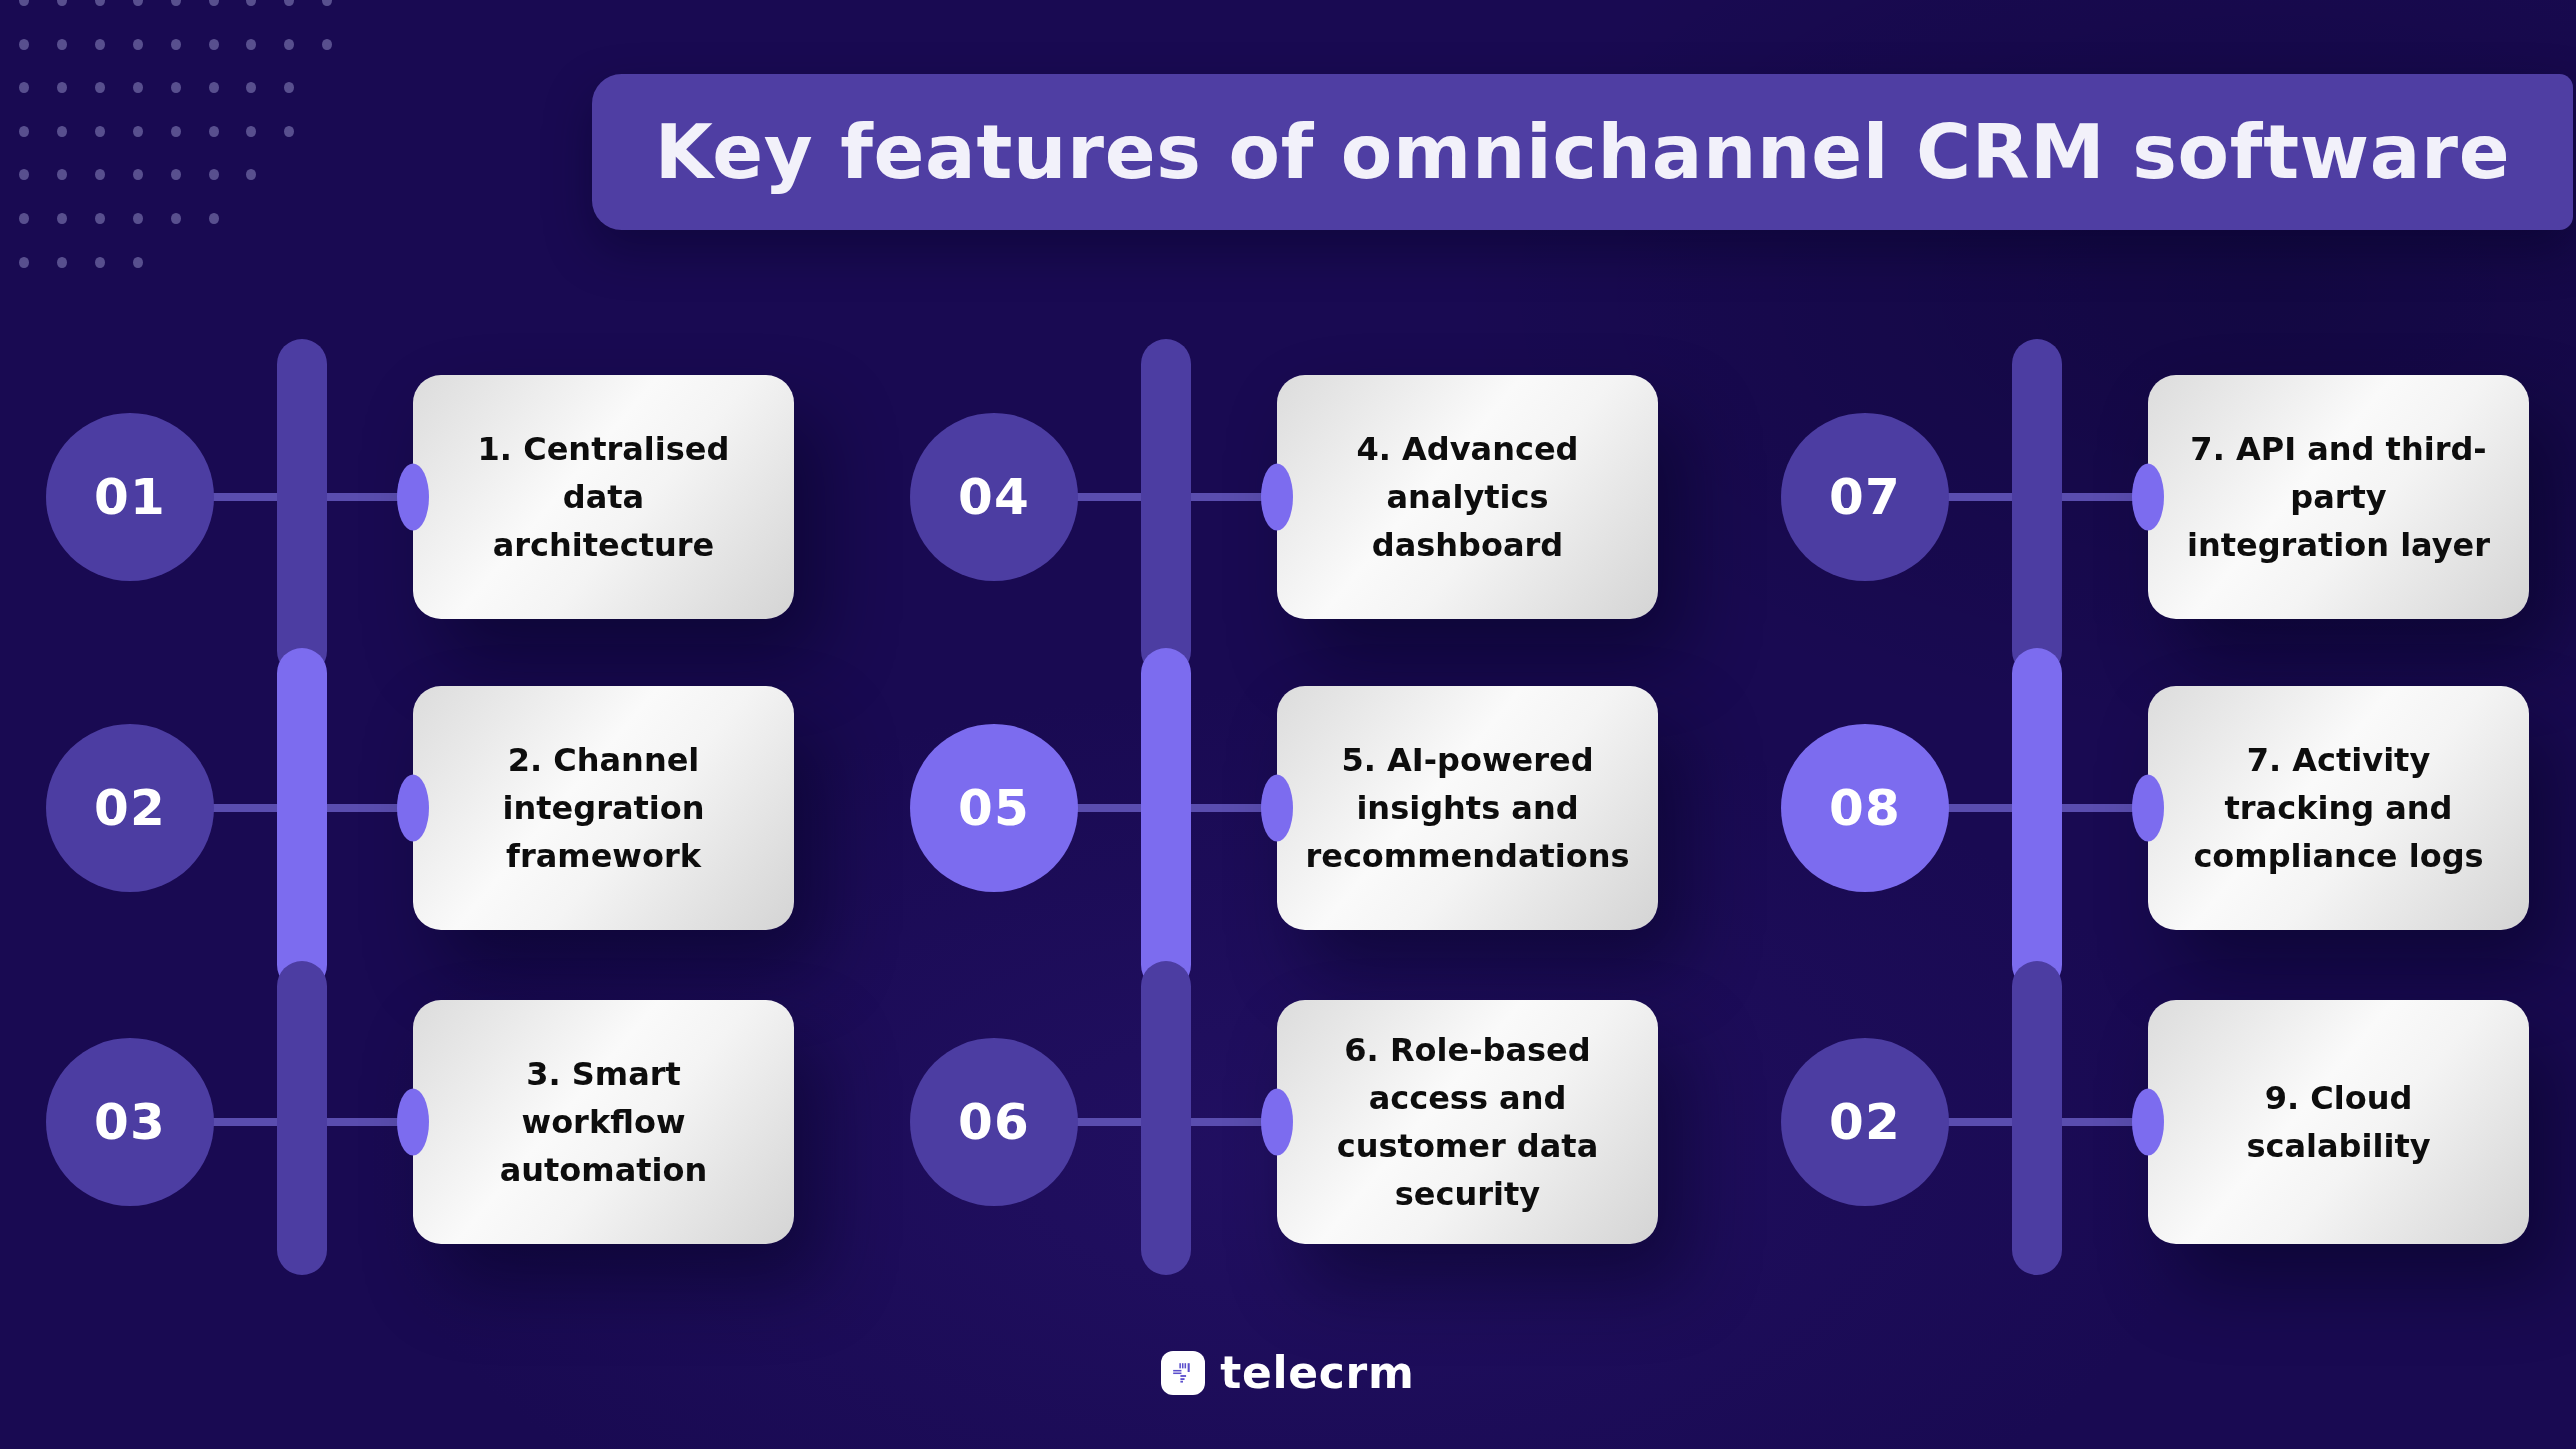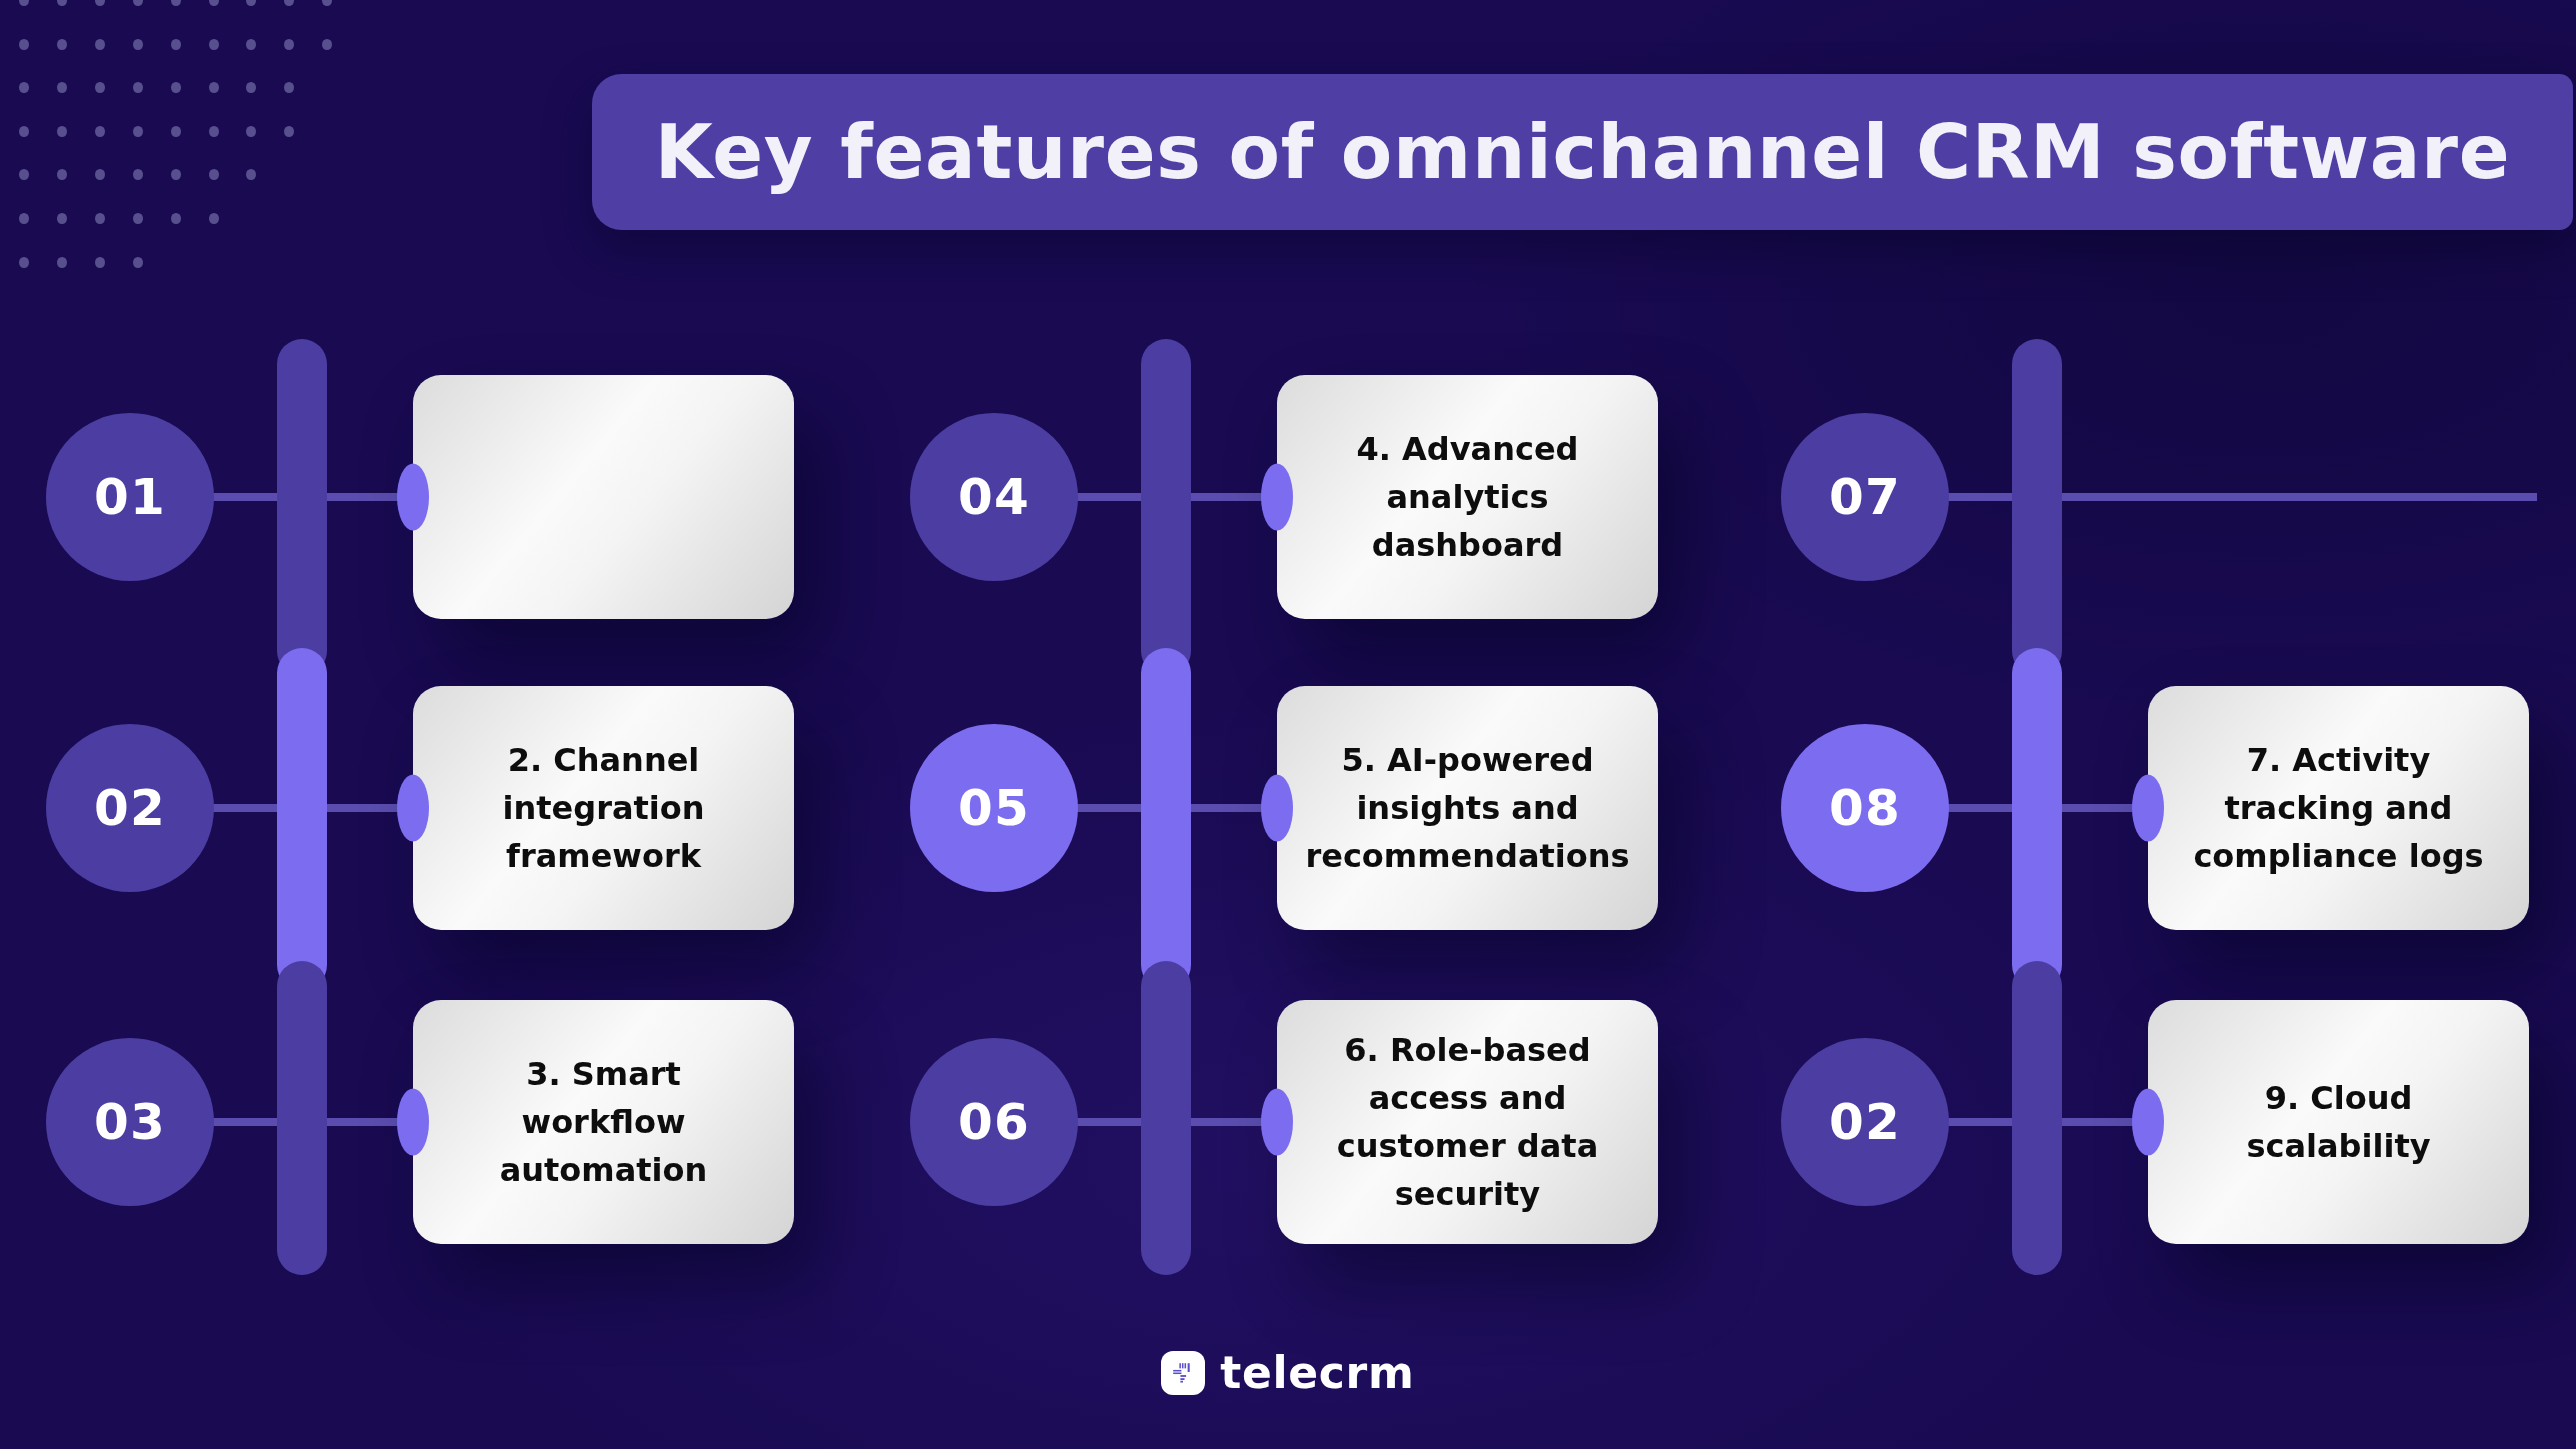--- a/index.html
+++ b/index.html
@@ -223,20 +223,23 @@
     <div class="vbar">
       <div class="seg top"></div>
       <div class="seg bright"></div>
       <div class="seg bottom"></div>
     </div>
     <div class="item r1">
       <div class="badge">01</div>
       <div class="hline"></div>
       <div class="card">
         <span class="conn-dot"></span>
+        <span class="label">1. Centralised
+data
+architecture</span>
       </div>
     </div>
     <div class="item r2">
       <div class="badge">02</div>
       <div class="hline"></div>
       <div class="card">
         <span class="conn-dot"></span>
         <span class="label">2. Channel
 integration
 framework</span>
@@ -295,20 +298,26 @@
 
   <div class="column c3">
     <div class="vbar">
       <div class="seg top"></div>
       <div class="seg bright"></div>
       <div class="seg bottom"></div>
     </div>
     <div class="item r1">
       <div class="badge">07</div>
       <div class="hline"></div>
+      <div class="card">
+        <span class="conn-dot"></span>
+        <span class="label">7. API and third-
+party
+integration layer</span>
+      </div>
     </div>
     <div class="item r2">
       <div class="badge bright">08</div>
       <div class="hline"></div>
       <div class="card">
         <span class="conn-dot"></span>
         <span class="label">7. Activity
 tracking and
 compliance logs</span>
       </div>

